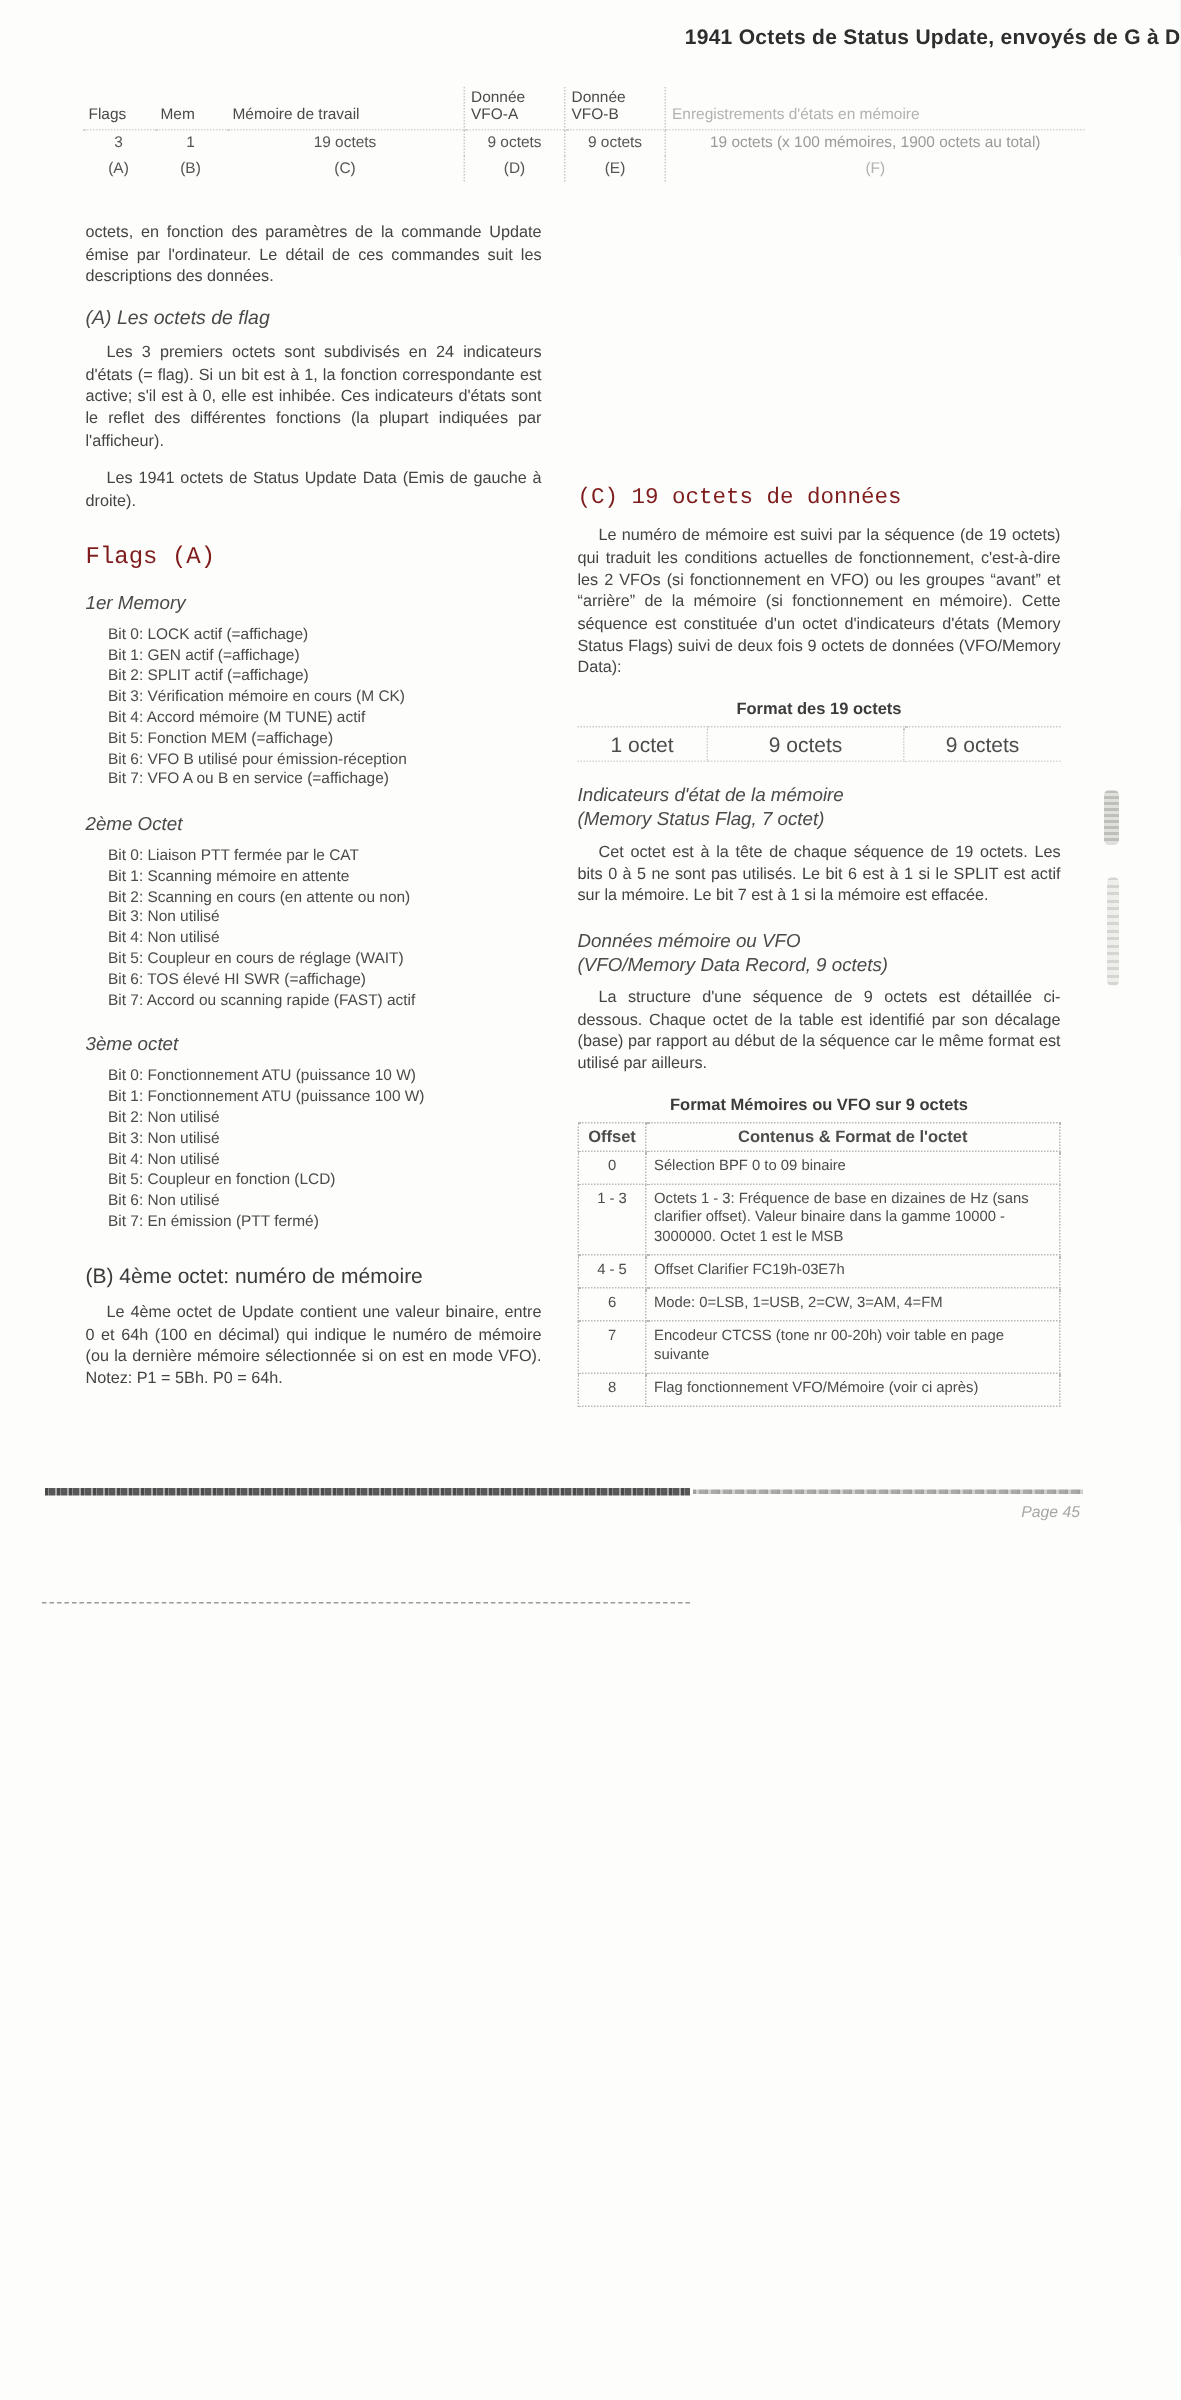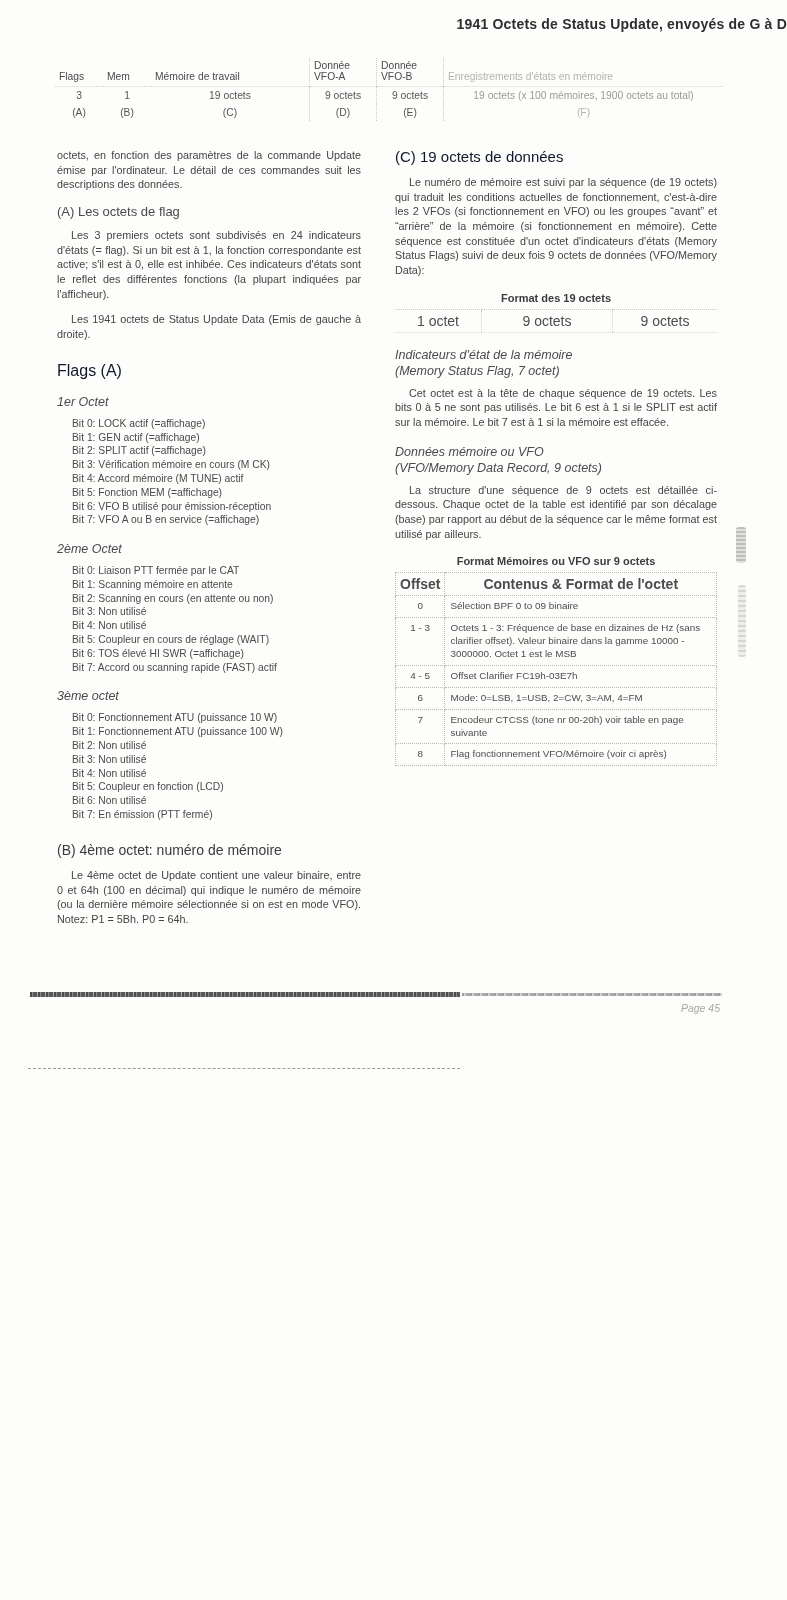--- a/index.html
+++ b/index.html
@@ -14,40 +14,40 @@
   
   .summary{position:absolute;top:58px;left:55px;width:668px;border-collapse:collapse;font-size:10.3px;color:#555;}
   .summary th{font-weight:normal;color:#4a4a4a;padding:2px 4px 4px;vertical-align:bottom;text-align:left;}
   .summary td{padding:3px 4px;text-align:center;vertical-align:top;}
   .summary .sep{border-left:1px dotted #c9c9c6;}
   .summary .vfoh{width:58px;}
   .summary .faded{color:#b3b2ae;}
   .summary .faded2{color:#9b9a96;}
   .summary tbody tr:first-child td{border-top:1px dotted #d6d6d2;}
   
-  .columns{position:absolute;top:148px;left:57px;width:672px;display:flex;gap:34px;}
+  .columns{position:absolute;top:148px;left:57px;width:672px;display:flex;gap:24px;align-items:flex-end;}
   .col-left{width:304px;}
   .col-right{width:322px;}
   p.body{font-size:10.8px;line-height:1.36;text-align:justify;margin:0 0 11px;color:#444;}
   p.indent{text-indent:14px;}
-  h3.italic-head{font-size:13px;font-weight:normal;color:#4a4a4a;margin:12px 0 9px;}
-  h2.big-head{font-size:16px;font-weight:normal;color:#0f172a;margin:20px 0 10px;}
+  h3.italic-head{font-style:italic;font-size:13px;font-weight:normal;color:#4a4a4a;margin:12px 0 9px;}
+  h2.big-head{font-size:16px;font-weight:normal;color:#7f1d1d;margin:20px 0 10px;font-family:Liberation Mono, monospace;}
   h2.med-head{font-size:14px;font-weight:normal;color:#3a3a3a;margin:20px 0 10px;}
   h4.octet-head{font-style:italic;font-size:12.5px;font-weight:normal;color:#4a4a4a;margin:15px 0 8px;}
   .bits{margin:0 0 4px 15px;}
   .bit{font-size:10.3px;line-height:1.34;color:#4a4a4a;}
   .tbl-title{font-size:11px;font-weight:bold;text-align:center;color:#3c3c3c;margin:14px 0 5px;}
   
   .fmt19{width:100%;border-collapse:collapse;font-size:14px;color:#4c4c4c;margin-bottom:4px;}
   .fmt19 td{padding:3px 4px;text-align:center;vertical-align:top;}
   .fmt19 tr:first-child td{border-top:1px dotted #c9c9c6;border-bottom:1px dotted #d8d8d4;}
   .fmt19 .sep{border-left:1px dotted #cfcfcb;}
   
   .fmt9{width:100%;border-collapse:collapse;font-size:9.9px;color:#4c4c4c;margin-top:4px;}
-  .fmt9 th{font-weight:bold;font-size:14px;padding:3px 4px;border:1px dotted #b9b9b4;}
+  .fmt9 th{font-weight:bold;font-size:11px;padding:3px 4px;border:1px dotted #b9b9b4;}
   .fmt9 td{padding:4px 5px;border:1px dotted #b9b9b4;vertical-align:top;text-align:left;line-height:1.3;}
   .fmt9 .off{width:34px;text-align:center;}
   
   .noise{position:absolute;top:992px;left:30px;height:5px;width:430px;
     background:repeating-linear-gradient(90deg,#2a2a2a 0 2px,#777 2px 3px,#3c3c3c 3px 7px,#999 7px 8px);opacity:.85;}
   .noise2{position:absolute;top:993px;left:462px;height:3px;width:260px;
     background:repeating-linear-gradient(90deg,#555 0 2px,#aaa 2px 4px,#666 4px 8px);opacity:.55;}
   .pagenum{position:absolute;top:1002px;left:630px;width:90px;text-align:right;
     font-size:10.5px;font-style:italic;color:#a8a7a2;}
   .dash{position:absolute;top:1068px;left:28px;width:432px;border-top:1px dashed #9a9a96;}
@@ -98,21 +98,21 @@
 
     <div class="col-left">
       <p class="body">octets, en fonction des paramètres de la commande Update émise par l'ordinateur. Le détail de ces commandes suit les descriptions des données.</p>
 
       <h3 class="italic-head">(A) Les octets de flag</h3>
       <p class="body indent">Les 3 premiers octets sont subdivisés en 24 indicateurs d'états (= flag). Si un bit est à 1, la fonction correspondante est active; s'il est à 0, elle est inhibée. Ces indicateurs d'états sont le reflet des différentes fonctions (la plupart indiquées par l'afficheur).</p>
       <p class="body indent">Les 1941 octets de Status Update Data (Emis de gauche à droite).</p>
 
       <h2 class="big-head">Flags (A)</h2>
 
-      <h4 class="octet-head">1er Octet</h4>
+      <h4 class="octet-head">1er Memory</h4>
       <div class="bits">
         <div class="bit">Bit 0: LOCK actif (=affichage)</div>
         <div class="bit">Bit 1: GEN actif (=affichage)</div>
         <div class="bit">Bit 2: SPLIT actif (=affichage)</div>
         <div class="bit">Bit 3: Vérification mémoire en cours (M CK)</div>
         <div class="bit">Bit 4: Accord mémoire (M TUNE) actif</div>
         <div class="bit">Bit 5: Fonction MEM (=affichage)</div>
         <div class="bit">Bit 6: VFO B utilisé pour émission-réception</div>
         <div class="bit">Bit 7: VFO A ou B en service (=affichage)</div>
       </div>

